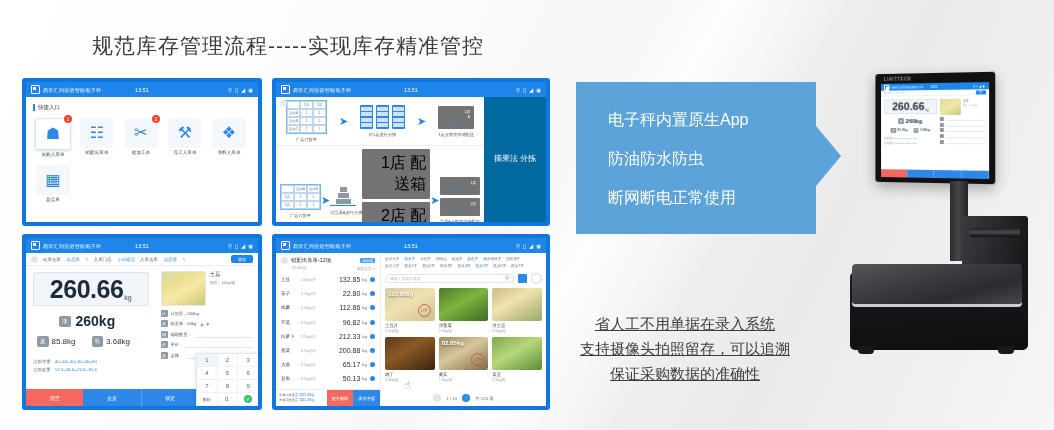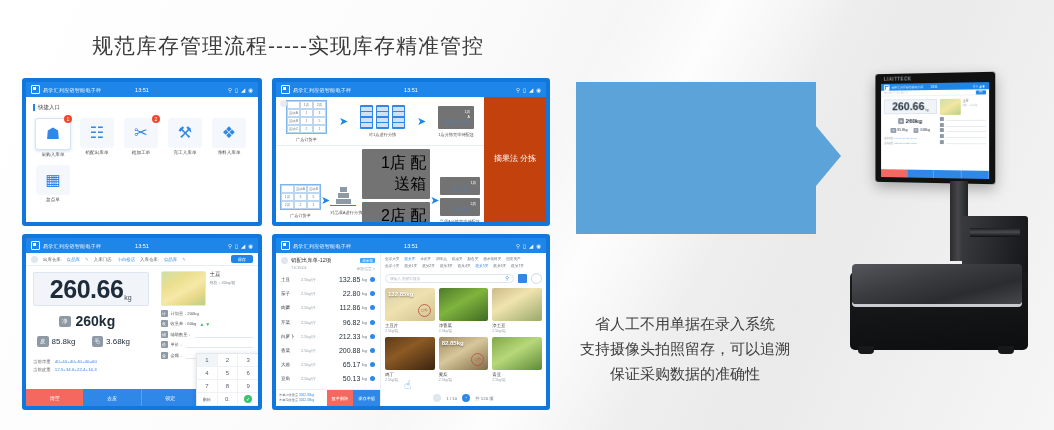--- a/index.html
+++ b/index.html
@@ -54,21 +54,21 @@
     text-align:center;line-height:6px;}
   .racks{display:flex;gap:3px;}
   .rack{width:11px;background:#2f87e8;padding:2px 1px;display:flex;flex-direction:column;gap:1.5px;border-radius:1px;}
   .rack u{display:block;height:4px;background:#cfe2f7;text-decoration:none;}
   .grey-box{background:#737373;padding:4px;border-radius:1px;text-align:right;}
   .grey-box .t{font-size:3.6px;color:#fff;display:block;margin-bottom:1px;}
   .grey-box .cells{display:flex;gap:1.5px;justify-content:center;}
   .grey-box .cells u{display:block;width:8px;height:5px;background:#6b7682;text-decoration:none;}
   .flowside{width:62px;background:#3c94e0;color:#fff;display:flex;flex-direction:column;}
   .flowside div{flex:1;display:flex;align-items:center;justify-content:center;text-align:center;font-size:8px;line-height:1.35;}
-  .flowside div:first-child{background:#c2410c;}
+  .flowside div:first-child{background:#0369a1;}
   .dot-sm{position:absolute;left:4px;top:3px;width:7px;height:7px;border-radius:50%;background:#e6ecf3;}
   .cart{position:relative;width:26px;height:20px;}
   .cart .bxs{display:flex;flex-direction:column;align-items:center;gap:1px;}
   .cart .bxs u{display:block;width:7px;height:5px;background:#8e99a6;text-decoration:none;}
   .cart .bar{height:1.5px;background:#1e86e8;margin-top:1px;}
 
   
   #p3{left:22px;top:234px;width:240px;height:176px;}
   .tool{height:13px;background:#fff;border-bottom:1px solid #e9eef4;display:flex;align-items:center;gap:5px;
     padding:0 5px;font-size:4.4px;color:#555;box-sizing:border-box;}
@@ -169,21 +169,21 @@
   .hand{position:absolute;left:128px;bottom:14px;font-size:12px;color:#5aa6ef;}
 
   
   .callout{position:absolute;left:576px;top:82px;width:240px;height:152px;background:#5ba3d8;}
   .callout .tip{position:absolute;left:100%;top:44px;width:0;height:0;
     border-top:30px solid transparent;border-bottom:30px solid transparent;border-left:25px solid #5ba3d8;}
   .callout p{margin:0;color:#fff;font-size:16px;line-height:1;}
   .callout .inner{padding:30px 0 0 32px;display:flex;flex-direction:column;gap:23px;}
 
   
-  .caption{position:absolute;left:540px;top:312px;width:290px;text-align:center;color:#3d3d3d;font-size:15px;line-height:1.65;}
+  .caption{position:absolute;left:540px;top:312px;width:290px;text-align:center;color:#3d3d3d;font-size:15px;line-height:1.65;text-decoration:underline;}
 
   
   .device{position:absolute;left:846px;top:58px;width:208px;height:372px;}
   .dev-screen{position:absolute;left:27px;top:15px;width:122px;height:110px;background:#111;border-radius:3px;
     box-shadow:0 5px 14px rgba(0,0,0,.3);transform:perspective(520px) rotateY(-11deg);}
   .dev-brand{position:absolute;left:9px;top:3px;color:#9aa0a6;font-size:4.5px;letter-spacing:.6px;font-weight:bold;}
   .dev-inner{position:absolute;left:6px;top:10px;right:6px;bottom:5px;background:#fff;overflow:hidden;}
   .dev-bar{height:7px;background:#1e86e8;display:flex;align-items:center;padding:0 3px;color:#fff;font-size:3px;position:relative;}
   .dev-bar .c{position:absolute;left:0;right:0;text-align:center;font-size:3px;}
   .dev-bar .ic{margin-left:auto;font-size:3px;letter-spacing:1px;}
@@ -723,20 +723,25 @@
           <span>共 120 项</span>
         </div>
       </div>
     </div>
     <div class="hand">☝</div>
   </div>
 </div>
 
 <div class="callout">
   <div class="tip"></div>
+  <div class="inner">
+    <p>电子秤内置原生App</p>
+    <p>防油防水防虫</p>
+    <p>断网断电正常使用</p>
+  </div>
 </div>
 
 <div class="caption">
   <div>省人工不用单据在录入系统</div>
   <div>支持摄像头拍照留存，可以追溯</div>
   <div>保证采购数据的准确性</div>
 </div>
 
 <div class="device">
   <div class="dev-screen">

